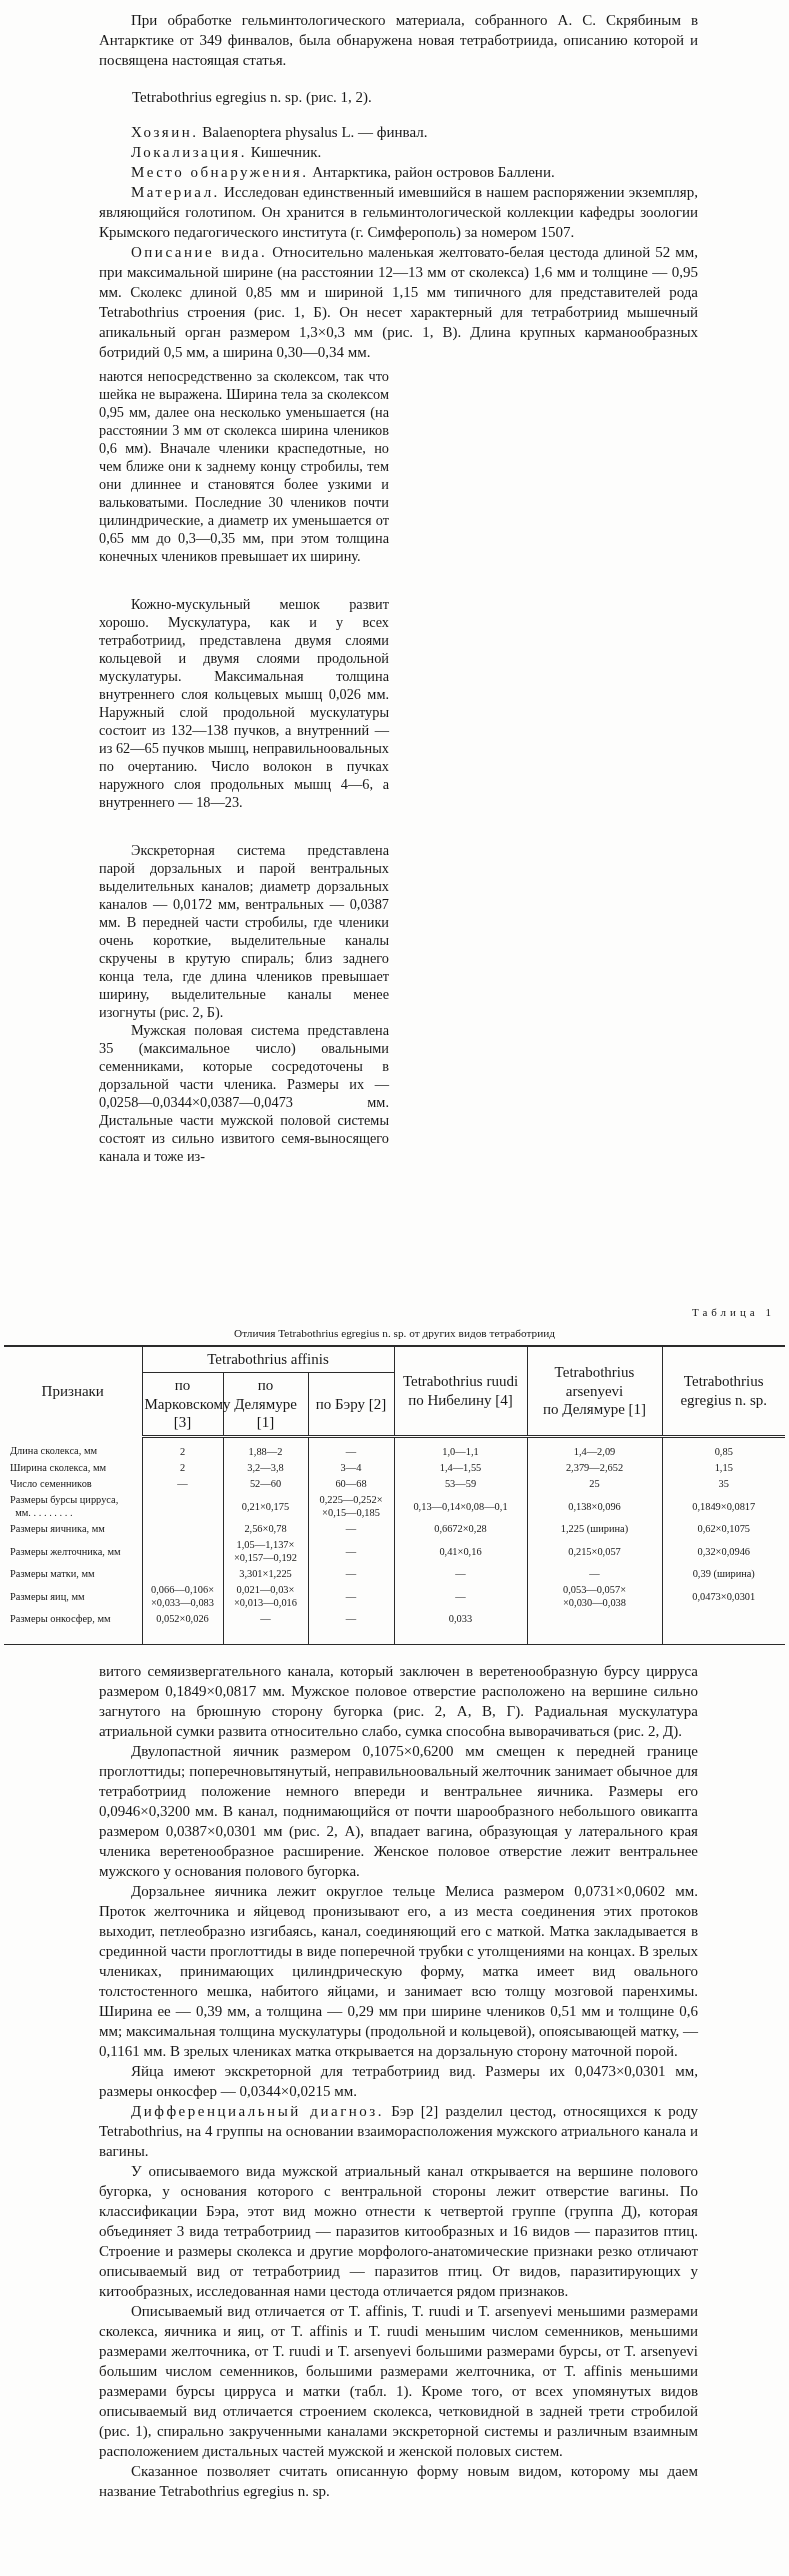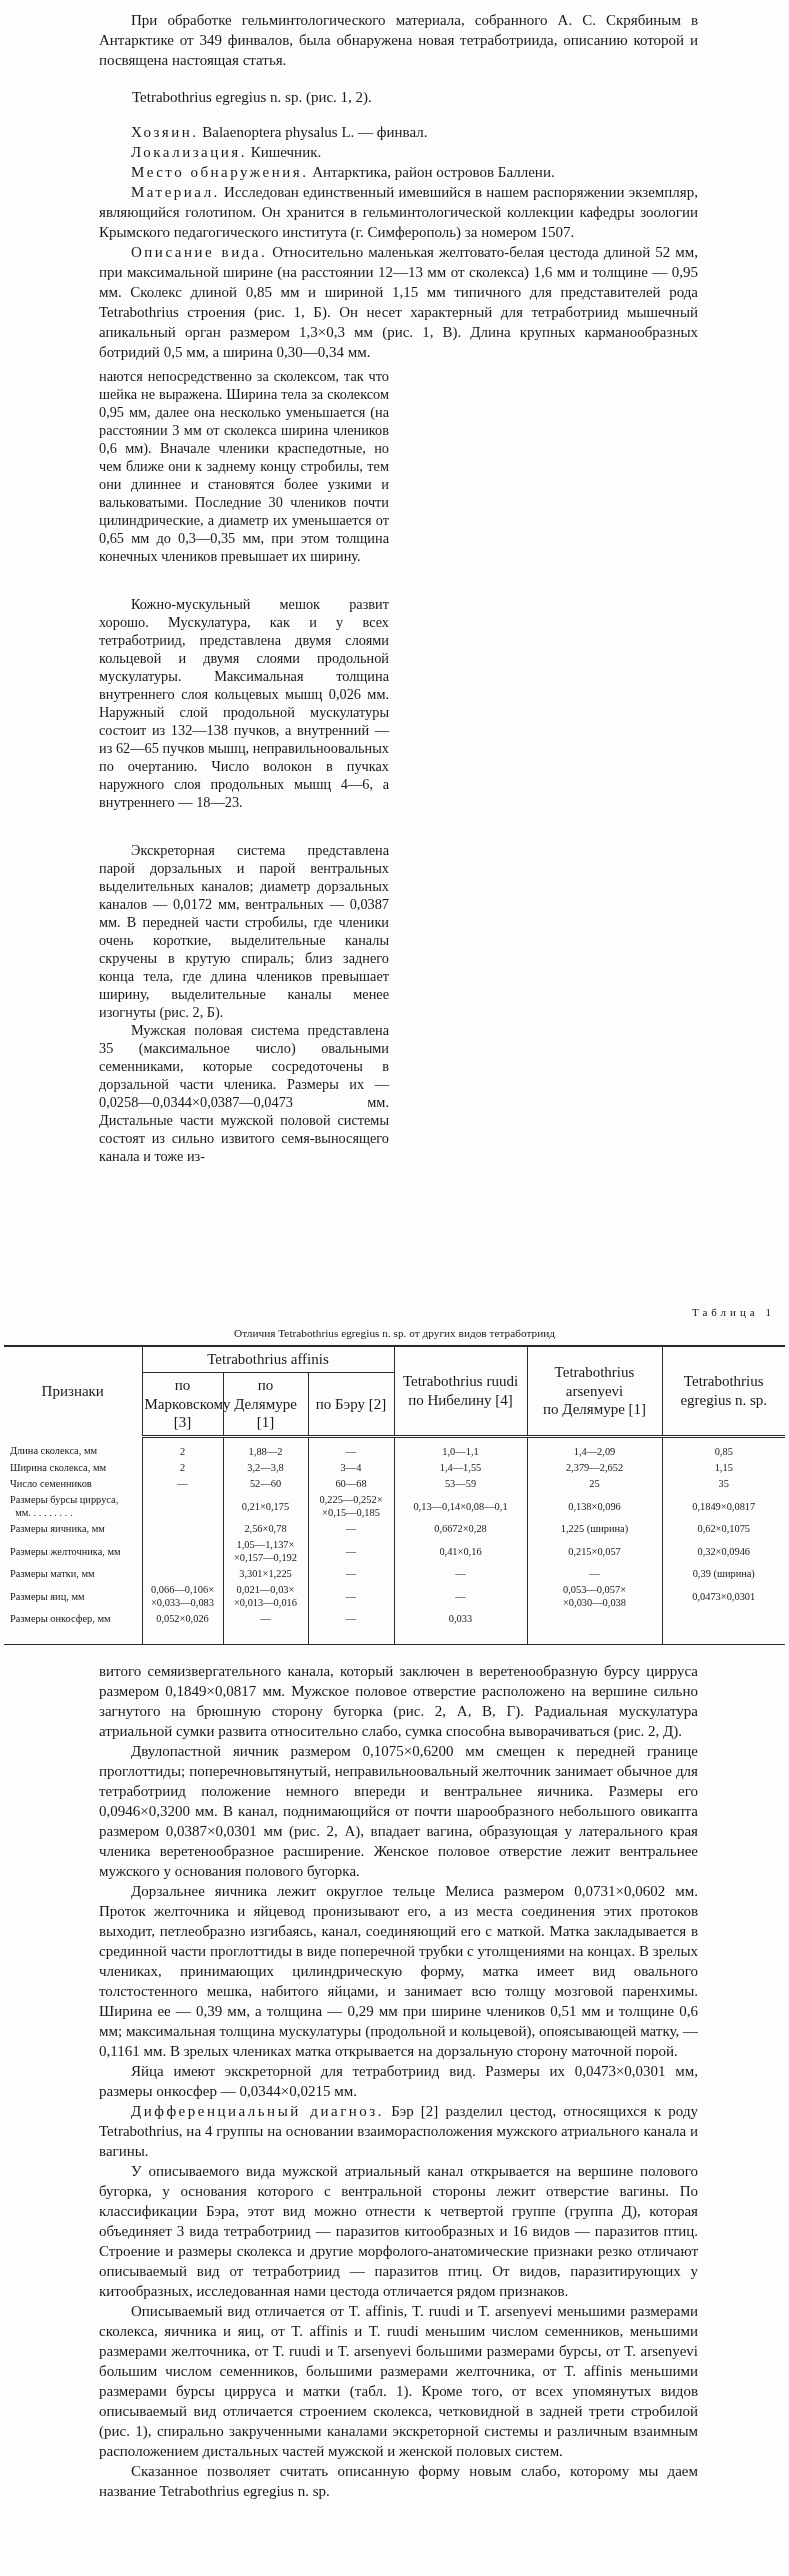--- a/index.html
+++ b/index.html
@@ -178,17 +178,17 @@
   </section>
 
   <section class="content after">
     <p>витого семяизвергательного канала, который заключен в веретенообразную бурсу цирруса размером 0,1849×0,0817 мм. Мужское половое отверстие расположено на вершине сильно загнутого на брюшную сторону бугорка (рис. 2, А, В, Г). Радиальная мускулатура атриальной сумки развита относительно слабо, сумка способна выворачиваться (рис. 2, Д).</p>
     <p class="ind">Двулопастной яичник размером 0,1075×0,6200 мм смещен к передней границе проглоттиды; поперечновытянутый, неправильноовальный желточник занимает обычное для тетработриид положение немного впереди и вентральнее яичника. Размеры его 0,0946×0,3200 мм. В канал, поднимающийся от почти шарообразного небольшого овикапта размером 0,0387×0,0301 мм (рис. 2, А), впадает вагина, образующая у латерального края членика веретенообразное расширение. Женское половое отверстие лежит вентральнее мужского у основания полового бугорка.</p>
     <p class="ind">Дорзальнее яичника лежит округлое тельце Мелиса размером 0,0731×0,0602 мм. Проток желточника и яйцевод пронизывают его, а из места соединения этих протоков выходит, петлеобразно изгибаясь, канал, соединяющий его с маткой. Матка закладывается в срединной части проглоттиды в виде поперечной трубки с утолщениями на концах. В зрелых члениках, принимающих цилиндрическую форму, матка имеет вид овального толстостенного мешка, набитого яйцами, и занимает всю толщу мозговой паренхимы. Ширина ее — 0,39 мм, а толщина — 0,29 мм при ширине члеников 0,51 мм и толщине 0,6 мм; максимальная толщина мускулатуры (продольной и кольцевой), опоясывающей матку, — 0,1161 мм. В зрелых члениках матка открывается на дорзальную сторону маточной порой.</p>
     <p class="ind">Яйца имеют экскреторной для тетработриид вид. Размеры их 0,0473×0,0301 мм, размеры онкосфер — 0,0344×0,0215 мм.</p>
     <p class="ind"><span class="lead">Дифференциальный диагноз.</span> <span>Бэр [2] разделил цестод, относящихся к роду Tetrabothrius, на 4 группы на основании взаиморасположения мужского атриального канала и вагины.</span></p>
     <p class="ind">У описываемого вида мужской атриальный канал открывается на вершине полового бугорка, у основания которого с вентральной стороны лежит отверстие вагины. По классификации Бэра, этот вид можно отнести к четвертой группе (группа Д), которая объединяет 3 вида тетработриид — паразитов китообразных и 16 видов — паразитов птиц. Строение и размеры сколекса и другие морфолого-анатомические признаки резко отличают описываемый вид от тетработриид — паразитов птиц. От видов, паразитирующих у китообразных, исследованная нами цестода отличается рядом признаков.</p>
     <p class="ind">Описываемый вид отличается от T. affinis, T. ruudi и T. arsenyevi меньшими размерами сколекса, яичника и яиц, от T. affinis и T. ruudi меньшим числом семенников, меньшими размерами желточника, от T. ruudi и T. arsenyevi большими размерами бурсы, от T. arsenyevi большим числом семенников, большими размерами желточника, от T. affinis меньшими размерами бурсы цирруса и матки (табл. 1). Кроме того, от всех упомянутых видов описываемый вид отличается строением сколекса, четковидной в задней трети стробилой (рис. 1), спирально закрученными каналами экскреторной системы и различным взаимным расположением дистальных частей мужской и женской половых систем.</p>
-    <p class="ind">Сказанное позволяет считать описанную форму новым слабо, которому мы даем название Tetrabothrius egregius n. sp.</p>
+    <p class="ind">Сказанное позволяет считать описанную форму новым видом, которому мы даем название Tetrabothrius egregius n. sp.</p>
   </section>
 
 </div>
 
 
 </body></html>

